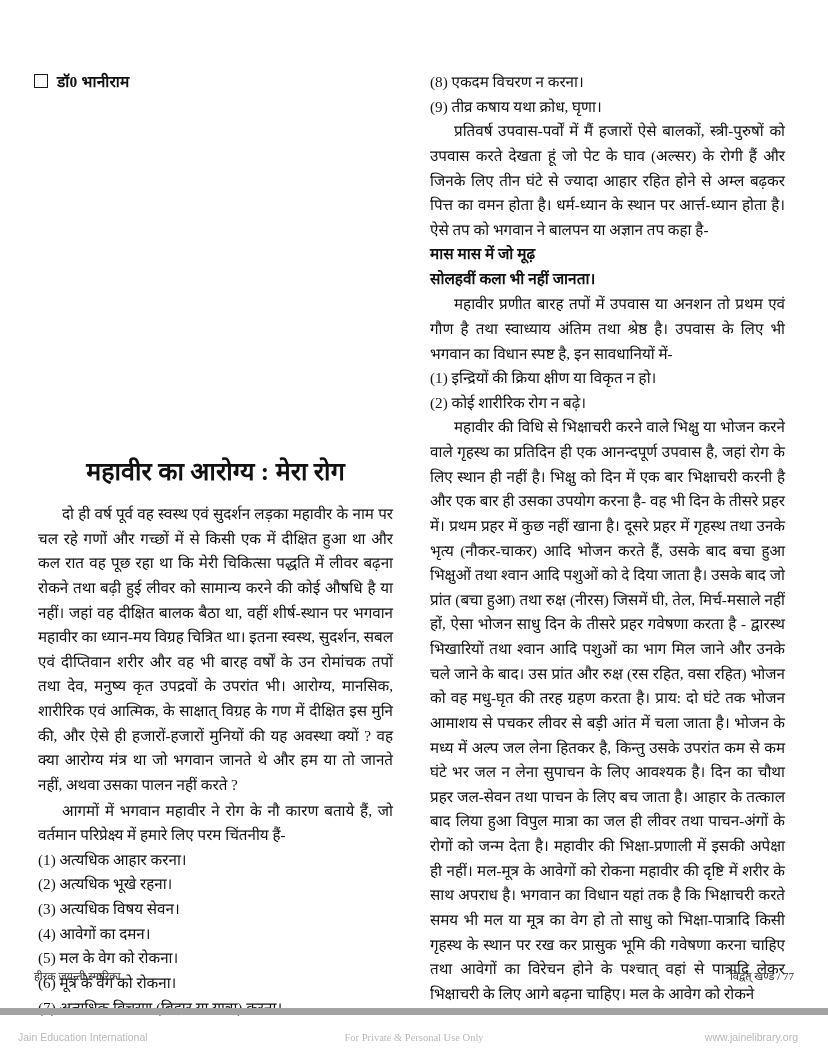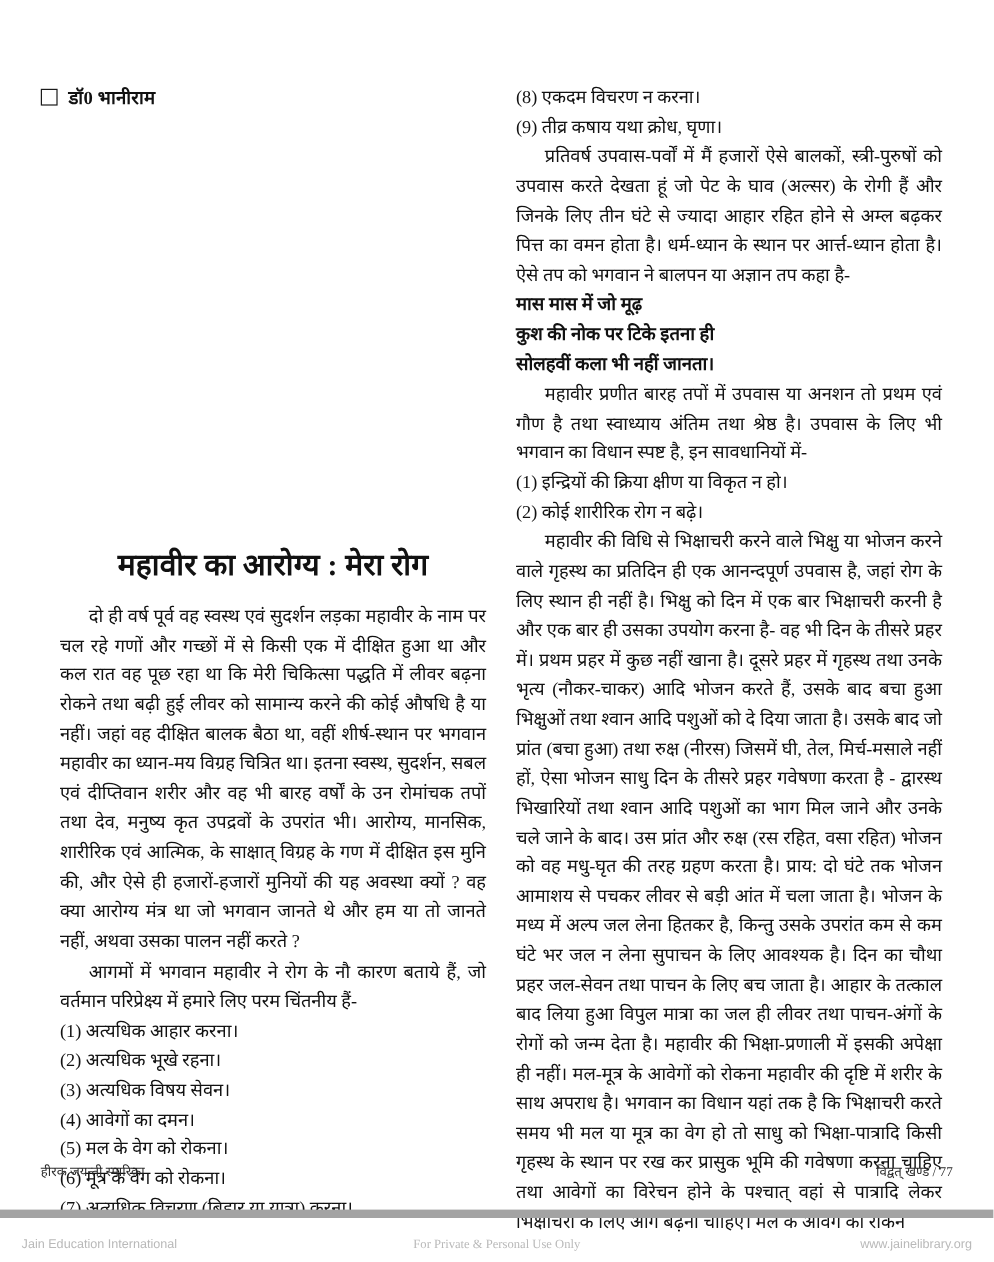--- a/index.html
+++ b/index.html
@@ -59,21 +59,21 @@
     top: 70px;
     width: 355px;
   }
   .col-left  { left: 34px;  }
   .col-right { left: 430px; }
 
   
   .col-left .left-stack {
     position: absolute;
     top: 385px;
-    left: 16px;
+    left: 4px;
     width: 355px;
   }
 
   .article-title {
     font-size: 25px;
     font-weight: 700;
     text-align: center;
     line-height: 1.32;
     margin: 0 0 14px 0;
     letter-spacing: 0.1px;
@@ -131,21 +131,21 @@
     height: 44px;
     border-top: 7px solid #a3a3a3;
     display: flex;
     align-items: center;
     font-family: "Liberation Sans", "DejaVu Sans", sans-serif;
     font-size: 10.5px;
     color: #b9b9b9;
   }
   .scanbar .sb-left   { position: absolute; left: 18px;  }
   .scanbar .sb-center { position: absolute; left: 50%; transform: translateX(-50%); font-family: Liberation Serif, serif; }
-  .scanbar .sb-right  { position: absolute; right: 18px; text-align: center; }
+  .scanbar .sb-right  { position: absolute; right: 30px; text-align: center; }
 </style>
 </head>
 <body>
 
 <div class="page">
 
   <div class="byline">
     <span class="byline-box"></span>
     <span class="byline-name">डॉ0 भानीराम</span>
   </div>
@@ -175,21 +175,20 @@
 
       <ul class="plainlist">
         <li class="listitem">(8) एकदम विचरण न करना।</li>
         <li class="listitem">(9) तीव्र कषाय यथा क्रोध, घृणा।</li>
       </ul>
 
       <p class="body">प्रतिवर्ष उपवास-पर्वों में मैं हजारों ऐसे बालकों, स्त्री-पुरुषों को उपवास करते देखता हूं जो पेट के घाव (अल्सर) के रोगी हैं और जिनके लिए तीन घंटे से ज्यादा आहार रहित होने से अम्ल बढ़कर पित्त का वमन होता है। धर्म-ध्यान के स्थान पर आर्त्त-ध्यान होता है। ऐसे तप को भगवान ने बालपन या अज्ञान तप कहा है-</p>
 
       <div class="verse">
         <div>मास मास में जो मूढ़</div>
-        <div>कुश की नोक पर टिके इतना ही</div>
         <div>सोलहवीं कला भी नहीं जानता।</div>
       </div>
 
       <p class="body">महावीर प्रणीत बारह तपों में उपवास या अनशन तो प्रथम एवं गौण है तथा स्वाध्याय अंतिम तथा श्रेष्ठ है। उपवास के लिए भी भगवान का विधान स्पष्ट है, इन सावधानियों में-</p>
 
       <ul class="plainlist">
         <li class="listitem">(1) इन्द्रियों की क्रिया क्षीण या विकृत न हो।</li>
         <li class="listitem">(2) कोई शारीरिक रोग न बढ़े।</li>
       </ul>
 

